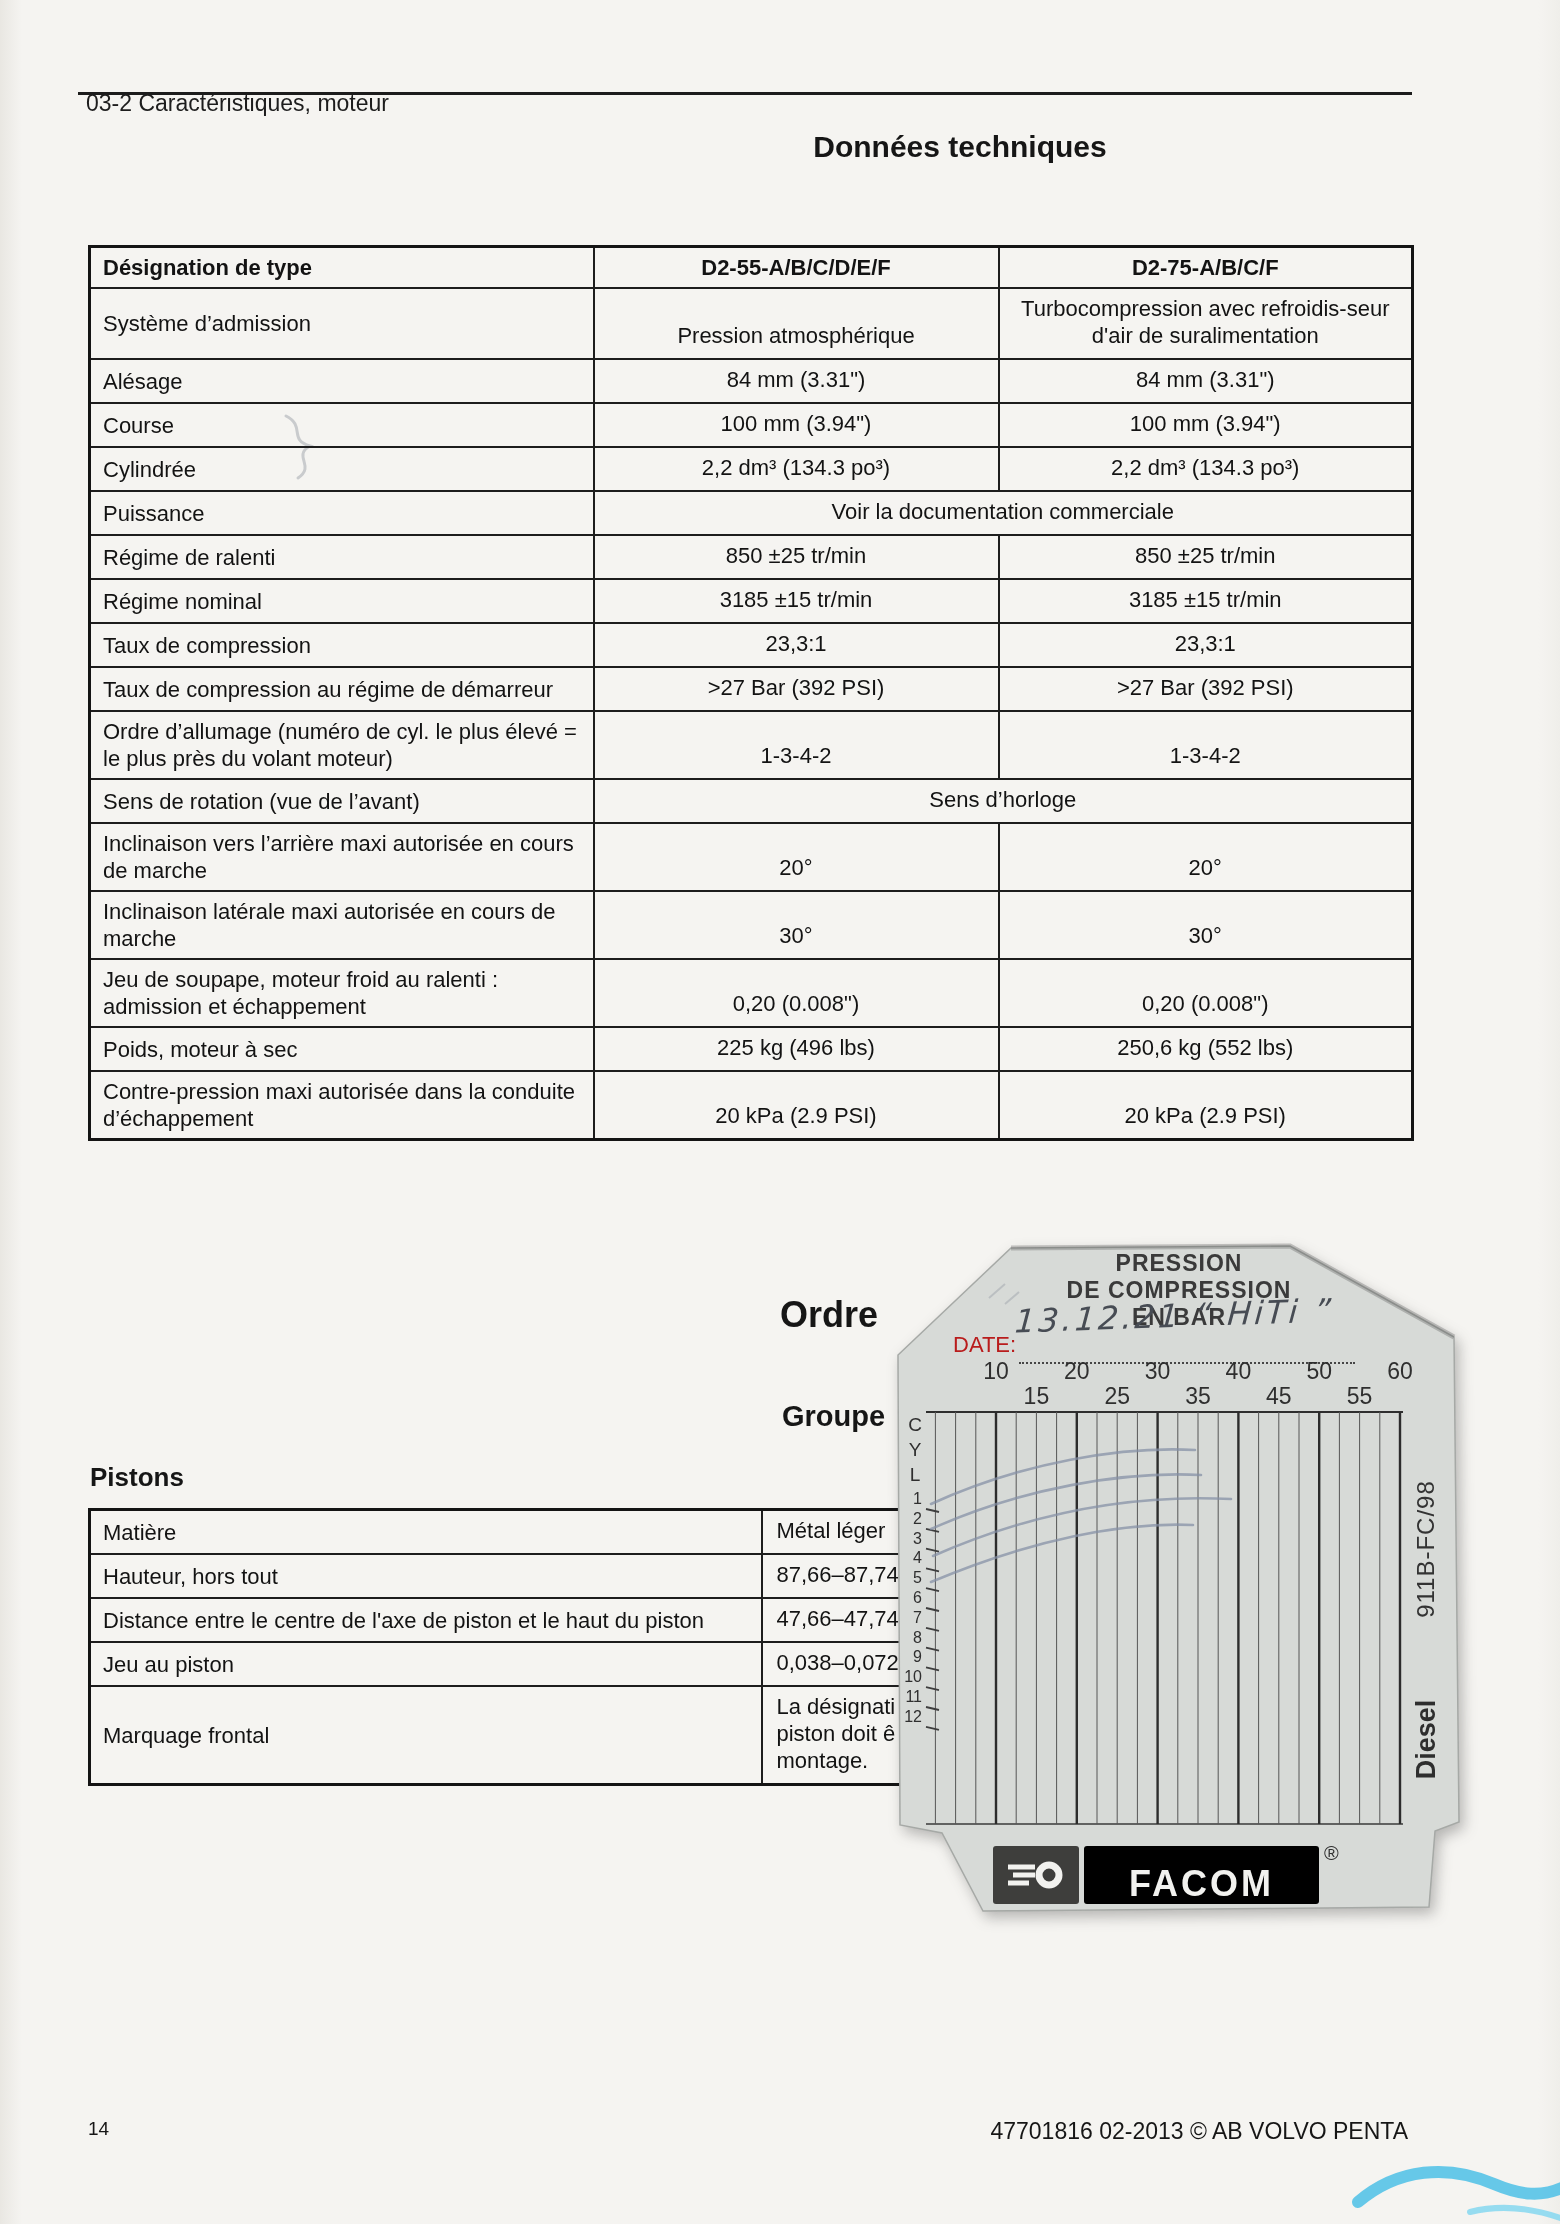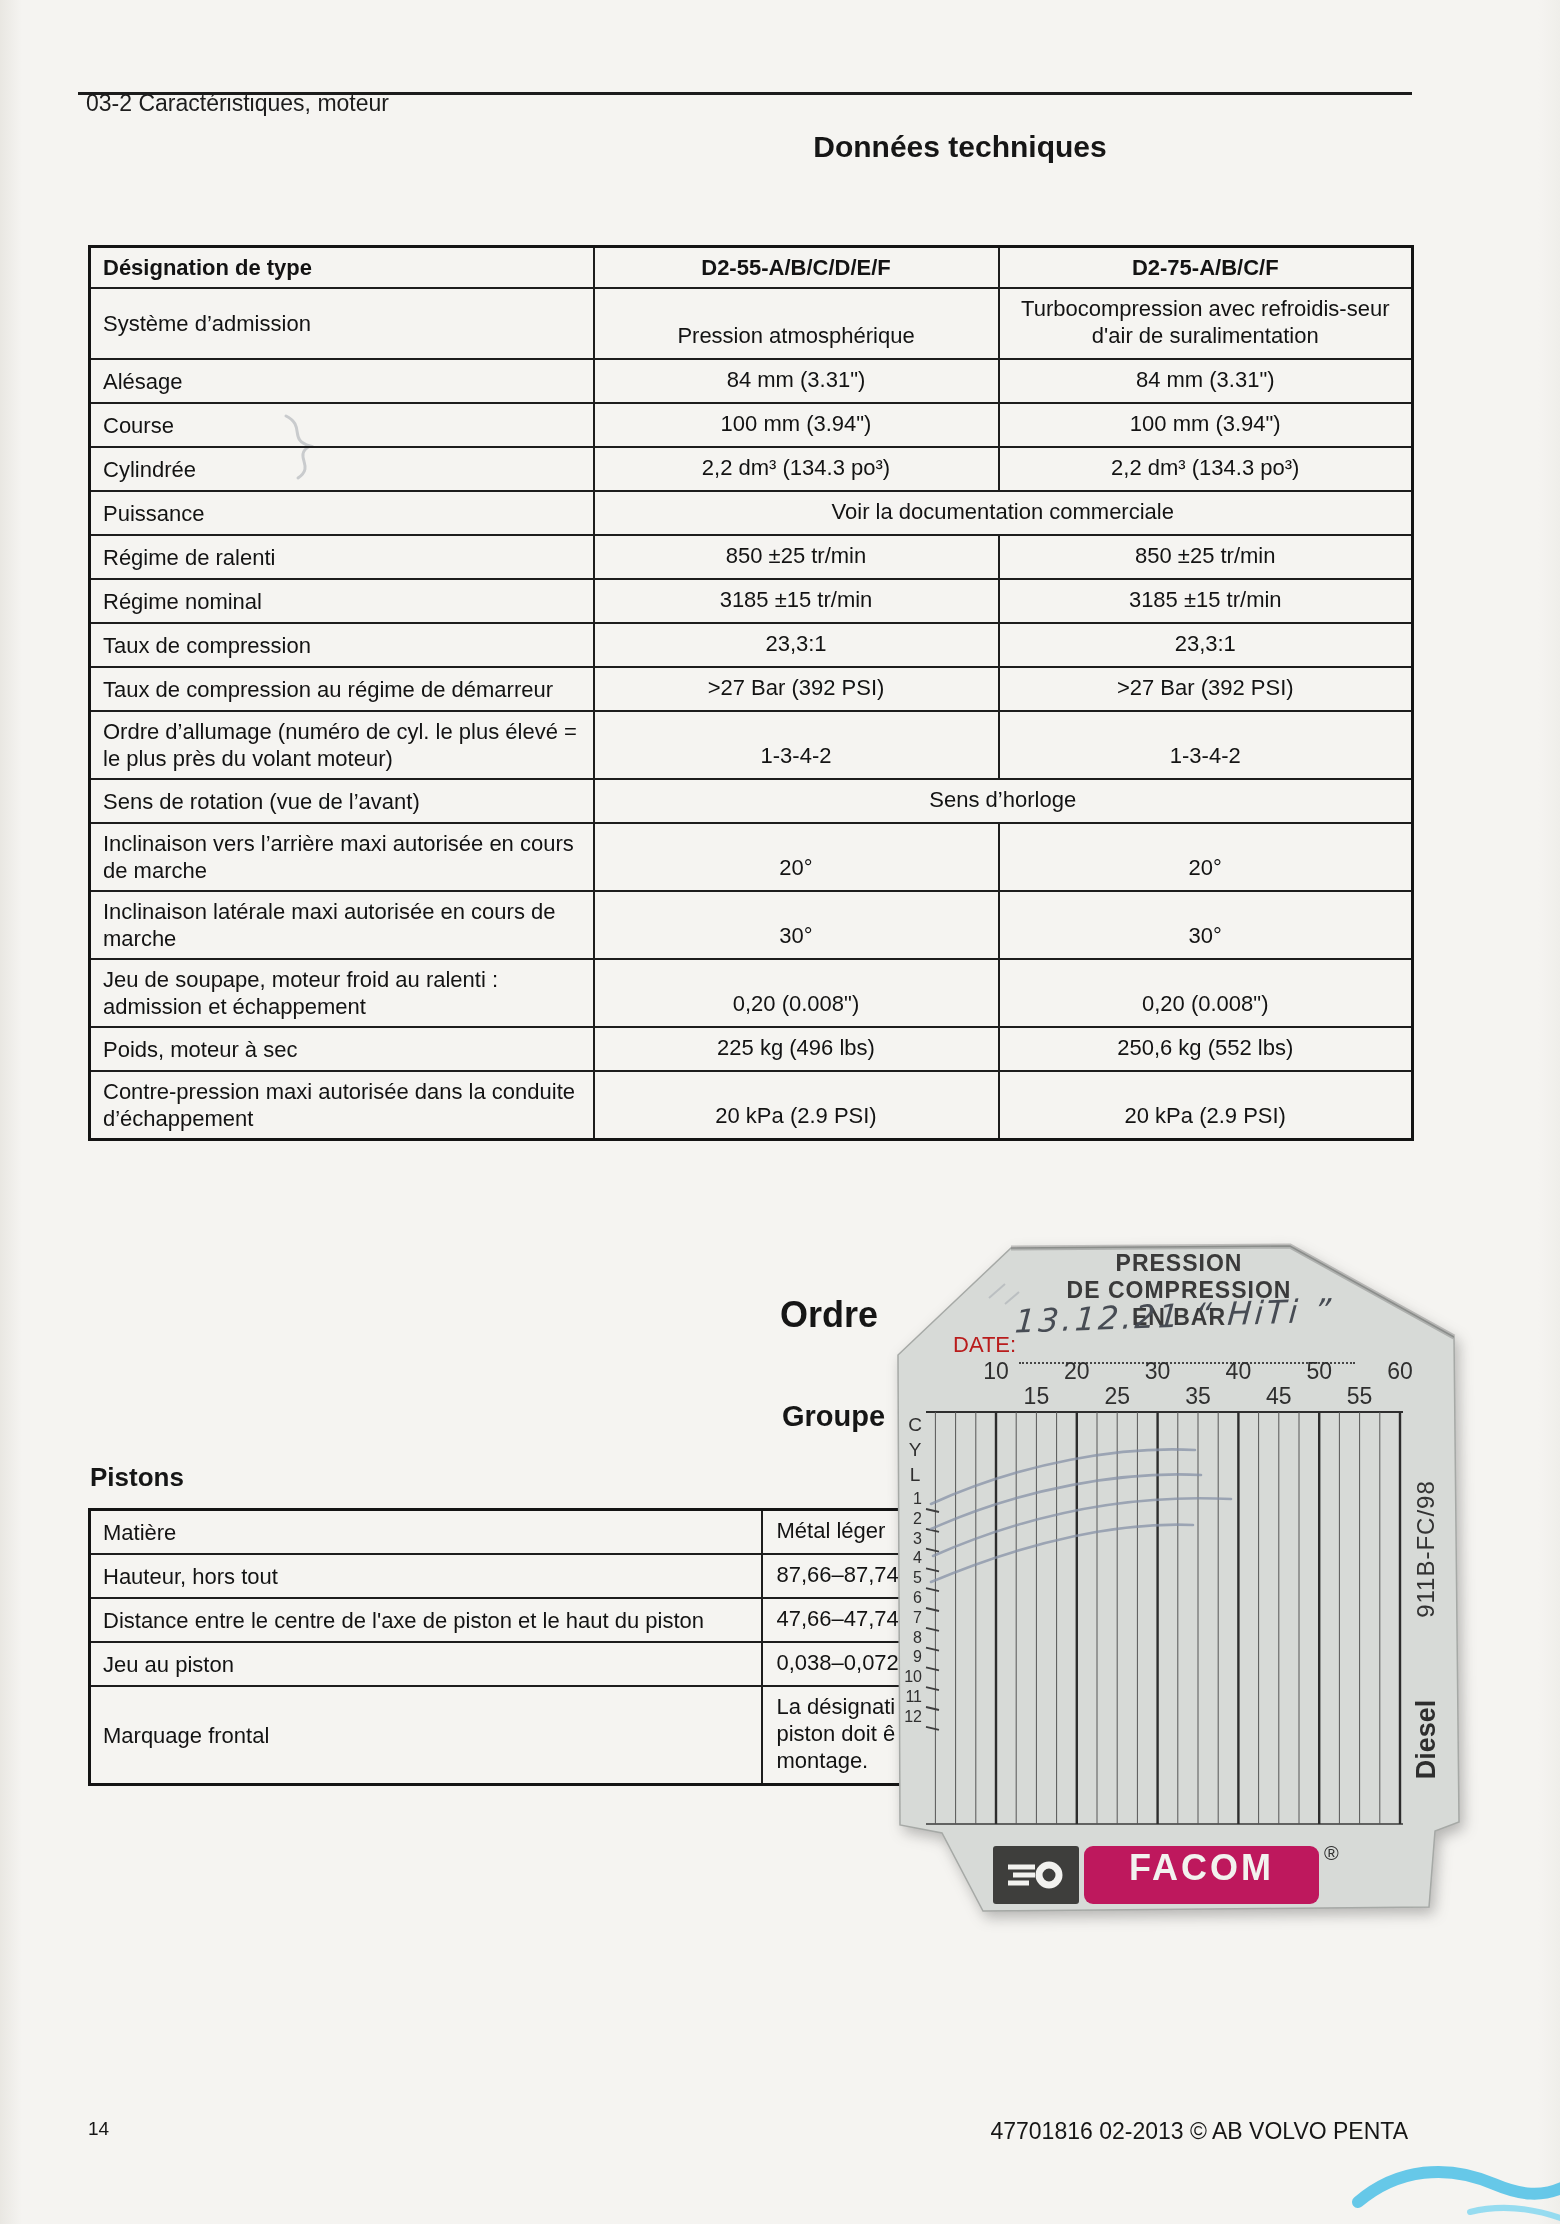--- a/index.html
+++ b/index.html
@@ -45,21 +45,21 @@
   .scale-num{position:absolute;width:40px;text-align:center;font-size:23px;color:#2f2f2f;}
   .cyl-letter{position:absolute;left:12px;width:20px;text-align:center;font-size:19px;color:#2f2f2f;}
   .cyl-num{position:absolute;left:2px;width:27px;text-align:right;font-size:16px;color:#2f2f2f;}
   .grid-svg{position:absolute;left:0;top:0;}
   .side-code{position:absolute;left:423px;top:323px;width:220px;text-align:center;
     transform:rotate(-90deg);font-size:24px;color:#333;letter-spacing:1px;}
   .side-fuel{position:absolute;left:448px;top:512px;width:170px;text-align:center;
     transform:rotate(-90deg);font-size:27px;font-weight:700;color:#2e2e2e;}
   .facom-logo{position:absolute;left:100px;top:634px;height:58px;display:flex;align-items:stretch;gap:5px;}
   .facom-iconbox{width:86px;background:#3e3e3c;border-radius:3px;display:flex;align-items:center;justify-content:center;}
-  .facom-textbox{width:235px;background:#be185d;border-radius:9px;display:flex;align-items:flex-start;justify-content:center;}
+  .facom-textbox{width:235px;background:#000000;border-radius:3px;display:flex;align-items:flex-end;justify-content:center;}
   .facom-text{color:#f2f2ef;font-size:36px;font-weight:700;letter-spacing:3px;transform:scaleY(1.05);}
   .facom-reg{font-size:20px;color:#2f2f2f;align-self:flex-start;margin-top:-4px;}
   
   .smudge{left:272px;top:408px;width:70px;height:80px;opacity:.55;}
   .watermark{right:-6px;bottom:-4px;width:214px;height:72px;}
 </style>
 </head>
 <body>
 
 <div class="abs section-header">03-2 Caractéristiques, moteur</div>

